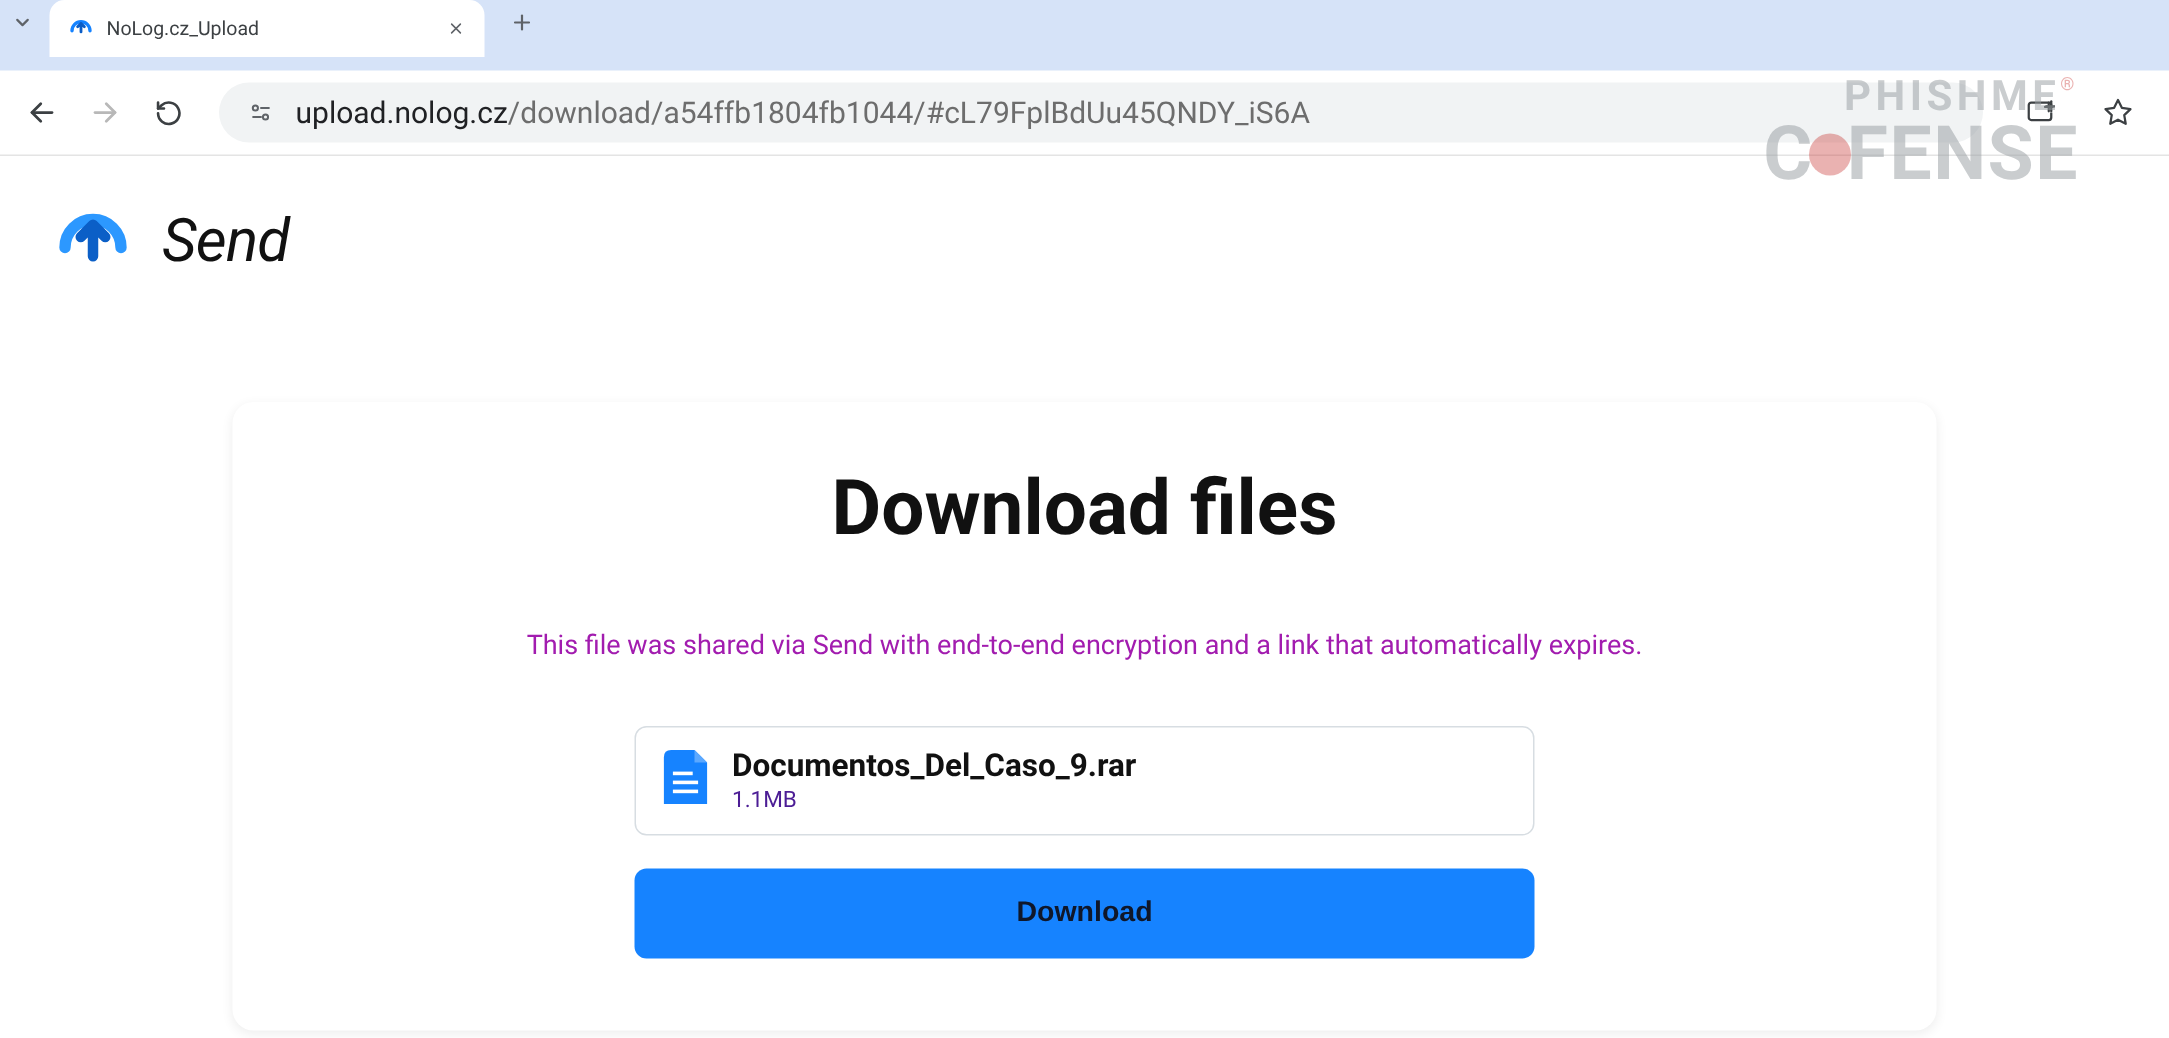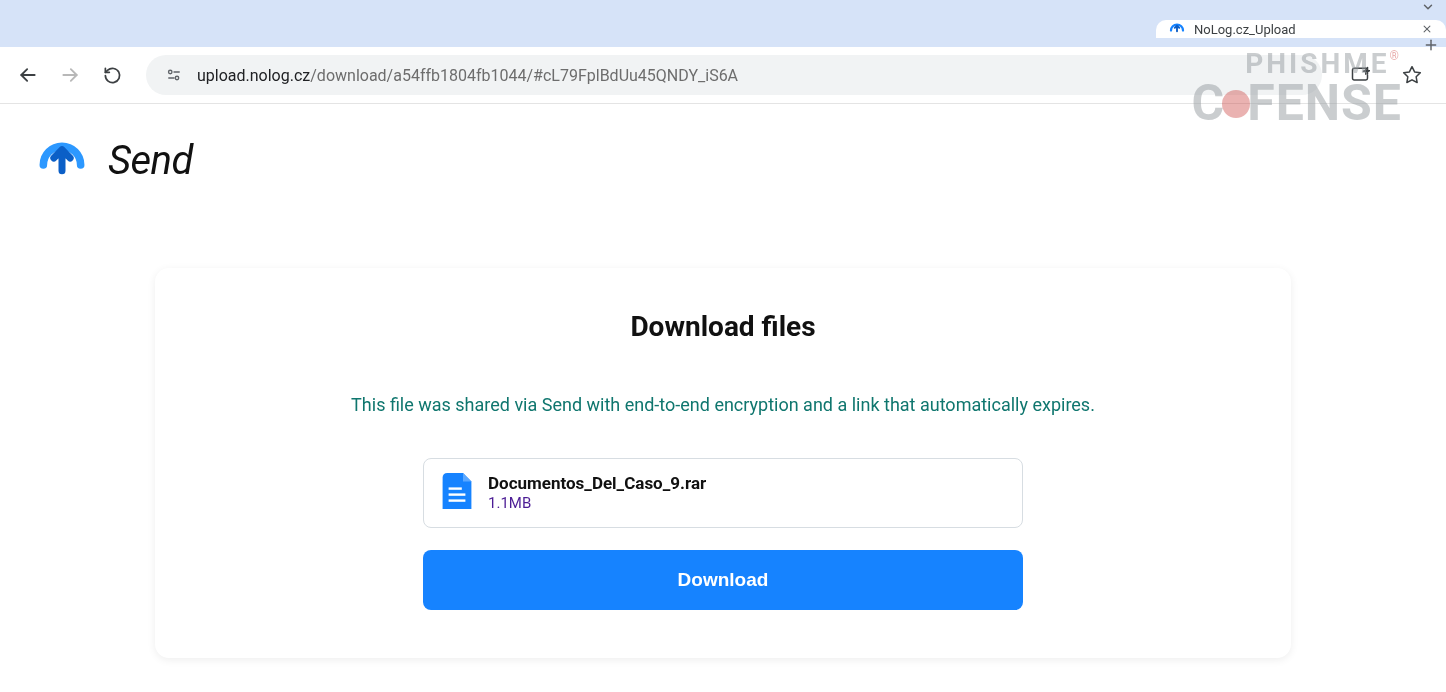--- a/index.html
+++ b/index.html
@@ -13,24 +13,22 @@
       width: 1446px;
       height: 692px;
       overflow: hidden;
       position: relative;
     }
     
     .tab-bar {
       background: #d6e3f8;
       height: 47px;
       display: flex;
-      align-items: flex-end;
-      padding-left: 10px;
-      position: relative;
-      flex-direction: column;
+      align-items: flex-start;
+      position: relative;
     }
     .tab-menu-btn {
       width: 30px;
       height: 30px;
       display: flex;
       align-items: center;
       justify-content: center;
       margin-bottom: 6px;
       margin-right: 3px;
       border-radius: 6px;
@@ -116,38 +114,38 @@
     .site-info-btn {
       width: 26px;
       height: 26px;
       display: flex;
       align-items: center;
       justify-content: center;
       margin-right: 10px;
       color: #5f6368;
     }
     .url-text {
-      font-size: 16px;
+      font-size: 20px;
       color: #202124;
       white-space: nowrap;
     }
     .url-path {
       color: #6d6d6d;
     }
     .toolbar-right {
       display: flex;
       align-items: center;
       gap: 10px;
       margin-left: 20px;
     }
     
     .watermark {
       position: absolute;
       top: 50px;
-      right: 44px;
+      right: 60px;
       text-align: right;
       pointer-events: none;
       z-index: 10;
     }
     .watermark-top {
       font-size: 28px;
       font-weight: 700;
       letter-spacing: 3px;
       color: rgba(150, 155, 160, 0.5);
       line-height: 1;
@@ -197,28 +195,28 @@
     }
     .card {
       margin: 52px 155px 0 155px;
       background: #fff;
       border-radius: 14px;
       box-shadow: 0 2px 8px rgba(0, 0, 0, 0.07);
       padding: 42px 40px 48px 40px;
       text-align: center;
     }
     .card-title {
-      font-size: 28px;
+      font-size: 51px;
       font-weight: 700;
       color: #111;
       margin-bottom: 20px;
     }
     .card-desc {
       font-size: 18px;
-      color: #0f766e;
+      color: #a21caf;
       line-height: 1.6;
       margin-bottom: 38px;
       max-width: 770px;
       margin-left: auto;
       margin-right: auto;
       margin-top: 48px;
     }
     .file-box {
       width: 600px;
       margin: 0 auto 22px auto;
@@ -230,36 +228,36 @@
       text-align: left;
     }
     .file-icon {
       margin-right: 16px;
     }
     .file-info {
       display: flex;
       flex-direction: column;
     }
     .file-name {
-      font-size: 17px;
+      font-size: 21px;
       font-weight: 700;
       color: #111;
       text-align: center;
     }
     .file-size {
       font-size: 15px;
       color: #4c1d95;
       margin-top: 1px;
     }
     .download-btn {
       width: 600px;
       height: 60px;
       margin: 0 auto;
       background: #1683ff;
-      color: #ffffff;
+      color: #0f172a;
       font-size: 19px;
       font-weight: 600;
       border: none;
       border-radius: 8px;
       cursor: pointer;
       display: flex;
       align-items: center;
       justify-content: center;
     }
   </style>

